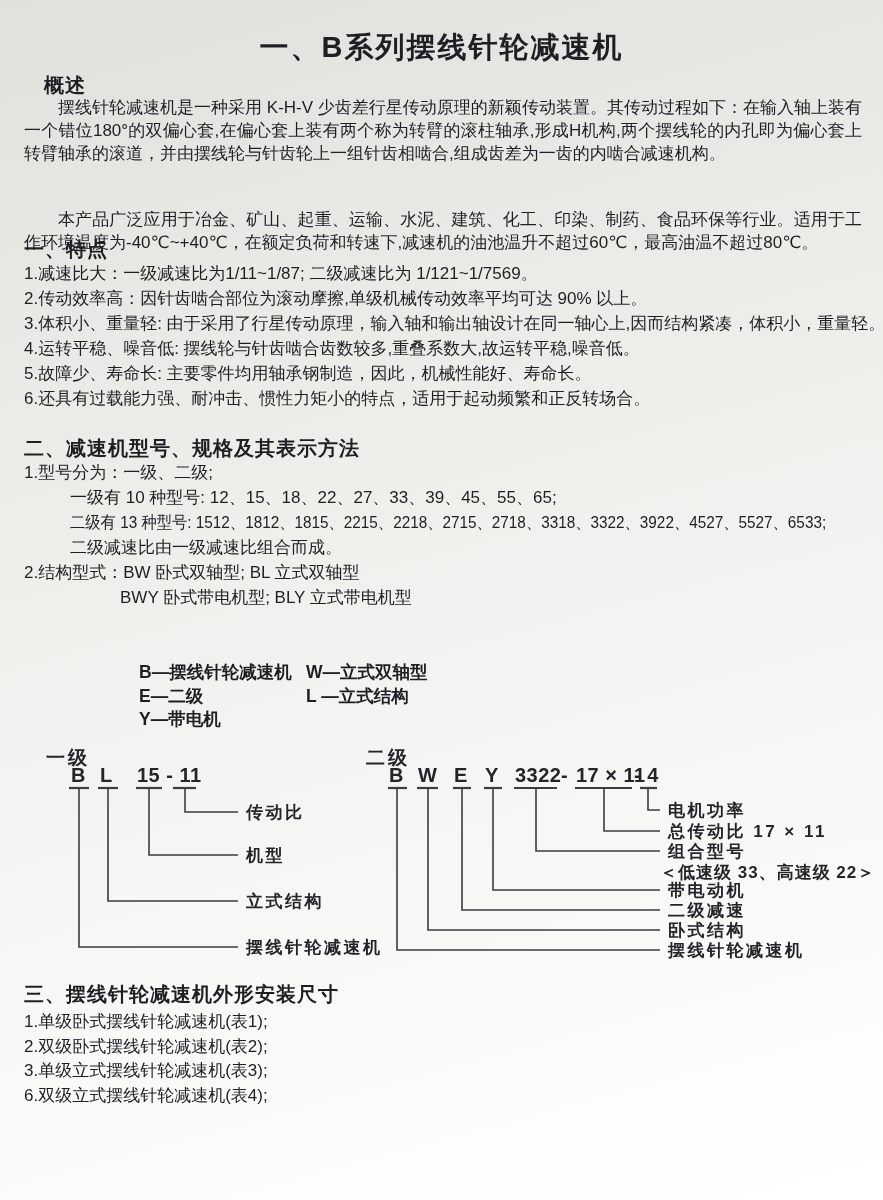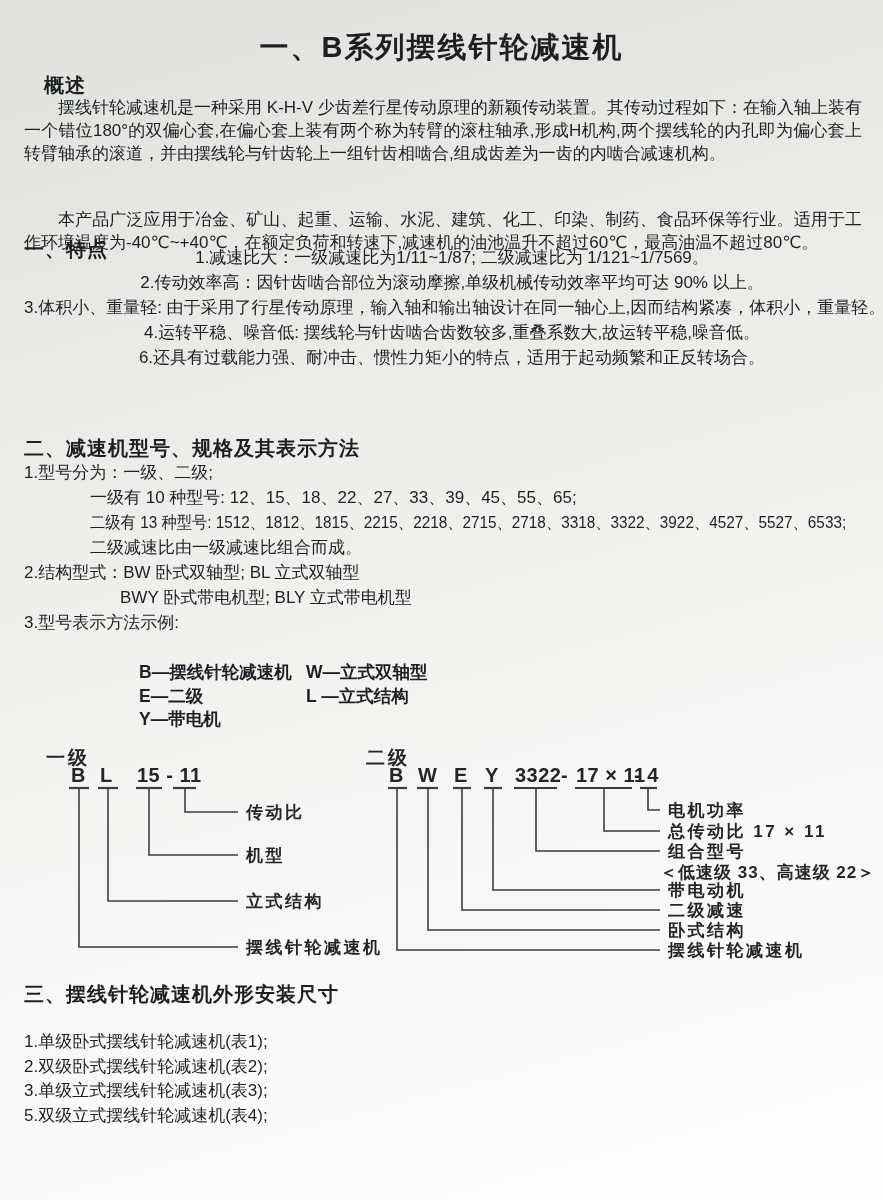--- a/index.html
+++ b/index.html
@@ -20,21 +20,21 @@
   }
   .h2 { font-size:20px; font-weight:700; letter-spacing:1px; }
   .body-text { font-size:17px; line-height:23px; }
   .para {
     left:24px; width:838px;
     text-align:justify; text-indent:2em;
     font-weight:500;
   }
   .list-block { left:24px; width:856px; font-size:17px; font-weight:500; }
   .list-block .line { line-height:25px; white-space:nowrap; }
-  .indent-66 { margin-left:66px; }
+  .indent-66 { margin-left:46px; }
   .indent-96 { margin-left:96px; }
   .compress { display:inline-block; transform:scaleX(0.90); transform-origin:0 50%; white-space:nowrap; }
   .legend { left:120px; top:661px; font-size:17.5px; font-weight:600; }
   .legend .lrow { line-height:23.5px; white-space:nowrap; }
   .legend .c1 { display:inline-block; width:167px;margin-left:19px; }
   .diagram { left:0; top:738px; width:883px; height:240px; }
   .diagram svg { display:block; }
   .dim-items .line { line-height:24.6px; }
   svg text { fill:#23252b; }
   .code-t { font-size:20px; font-weight:700; letter-spacing:0.5px; }
@@ -47,37 +47,37 @@
 </head>
 <body>
 
 <div class="abs page-title">一、B系列摆线针轮减速机</div>
 
 <div class="abs h2" style="left:24px; top:72px;margin-left:20px;">概述</div>
 <div class="abs para body-text" style="top:96px;">摆线针轮减速机是一种采用 K-H-V 少齿差行星传动原理的新颖传动装置。其传动过程如下：在输入轴上装有一个错位180°的双偏心套,在偏心套上装有两个称为转臂的滚柱轴承,形成H机构,两个摆线轮的内孔即为偏心套上转臂轴承的滚道，并由摆线轮与针齿轮上一组针齿相啮合,组成齿差为一齿的内啮合减速机构。</div>
 <div class="abs para body-text" style="top:183px;margin-top:25px;">本产品广泛应用于冶金、矿山、起重、运输、水泥、建筑、化工、印染、制药、食品环保等行业。适用于工作环境温度为-40℃~+40℃，在额定负荷和转速下,减速机的油池温升不超过60℃，最高油温不超过80℃。</div>
 
 <div class="abs h2" style="left:24px; top:236px;text-align:right;">一、特点</div>
-<div class="abs list-block" style="top:245px;text-align:center;">
+<div class="abs list-block" style="top:261px;">
   <div class="line">1.减速比大：一级减速比为1/11~1/87; 二级减速比为 1/121~1/7569。</div>
   <div class="line">2.传动效率高：因针齿啮合部位为滚动摩擦,单级机械传动效率平均可达 90% 以上。</div>
   <div class="line">3.体积小、重量轻: 由于采用了行星传动原理，输入轴和输出轴设计在同一轴心上,因而结构紧凑，体积小，重量轻。</div>
   <div class="line">4.运转平稳、噪音低: 摆线轮与针齿啮合齿数较多,重叠系数大,故运转平稳,噪音低。</div>
+  <div class="line">5.故障少、寿命长: 主要零件均用轴承钢制造，因此，机械性能好、寿命长。</div>
   <div class="line">6.还具有过载能力强、耐冲击、惯性力矩小的特点，适用于起动频繁和正反转场合。</div>
 </div>
 
 <div class="abs h2" style="left:24px; top:435px;">二、减速机型号、规格及其表示方法</div>
 <div class="abs list-block" style="top:460px;">
   <div class="line">1.型号分为：一级、二级;</div>
   <div class="line indent-66">一级有 10 种型号: 12、15、18、22、27、33、39、45、55、65;</div>
   <div class="line indent-66"><span class="compress">二级有 13 种型号: 1512、1812、1815、2215、2218、2715、2718、3318、3322、3922、4527、5527、6533;</span></div>
   <div class="line indent-66">二级减速比由一级减速比组合而成。</div>
   <div class="line">2.结构型式：BW 卧式双轴型; BL 立式双轴型</div>
   <div class="line indent-96">BWY 卧式带电机型; BLY 立式带电机型</div>
-  <div class="line">3.型号表示方法示例:</div>
 </div>
 
 <div class="abs legend">
   <div class="lrow">
     <span class="c1">B—摆线针轮减速机</span><span>W—立式双轴型</span>
   </div>
   <div class="lrow">
     <span class="c1">E—二级</span><span>L —立式结构</span>
   </div>
   <div class="lrow">
@@ -139,18 +139,18 @@
     <text class="label-t" x="668" y="119">组合型号</text>
     <text class="note-t" x="660" y="140">＜低速级 33、高速级 22＞</text>
     <text class="label-t" x="668" y="158">带电动机</text>
     <text class="label-t" x="668" y="178">二级减速</text>
     <text class="label-t" x="668" y="198">卧式结构</text>
     <text class="label-t" x="668" y="218">摆线针轮减速机</text>
   </svg>
 </div>
 
 <div class="abs h2" style="left:24px; top:981px;">三、摆线针轮减速机外形安装尺寸</div>
-<div class="abs list-block dim-items" style="top:1010px;margin-top:20px;">
+<div class="abs list-block dim-items" style="top:1010px;">
   <div class="line">1.单级卧式摆线针轮减速机(表1);</div>
   <div class="line">2.双级卧式摆线针轮减速机(表2);</div>
   <div class="line">3.单级立式摆线针轮减速机(表3);</div>
-  <div class="line">5.双级立式摆线针轮减速机(表4);</div>
+  <div class="line">6.双级立式摆线针轮减速机(表4);</div>
 </div>
 
 </body></html>

